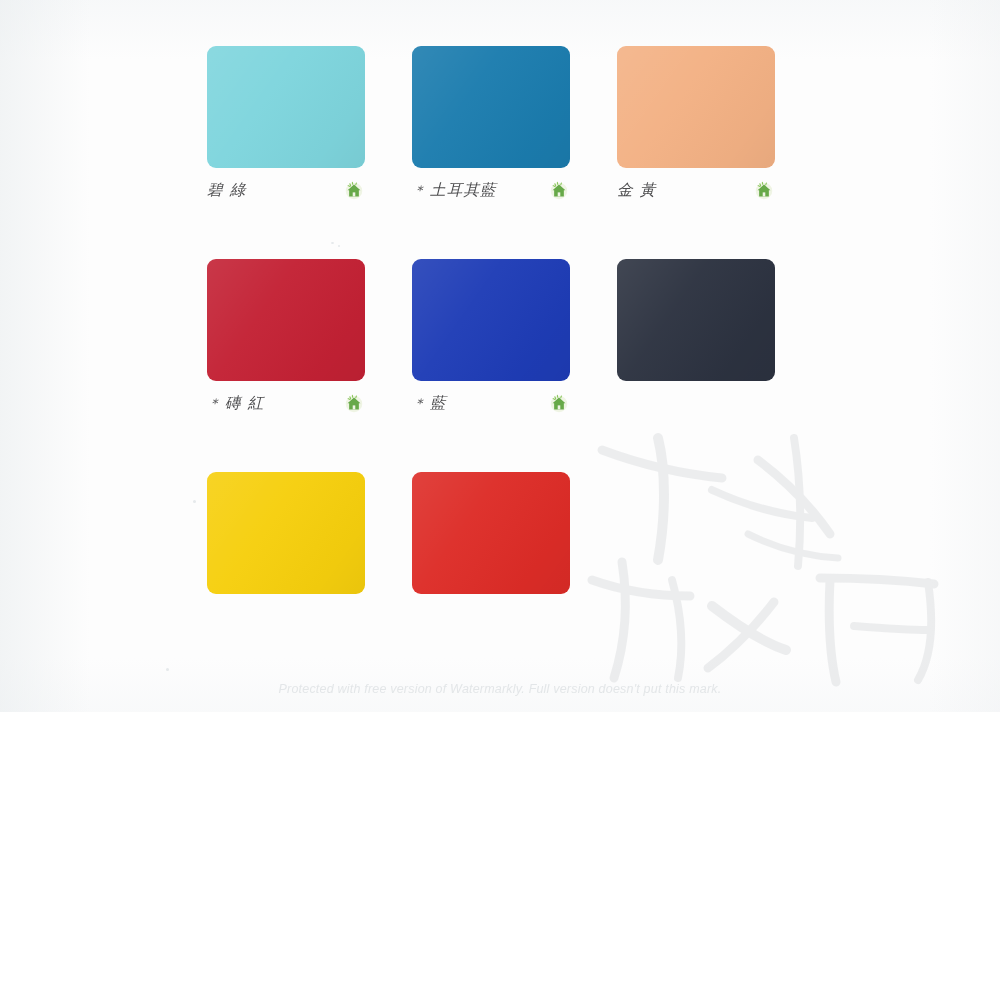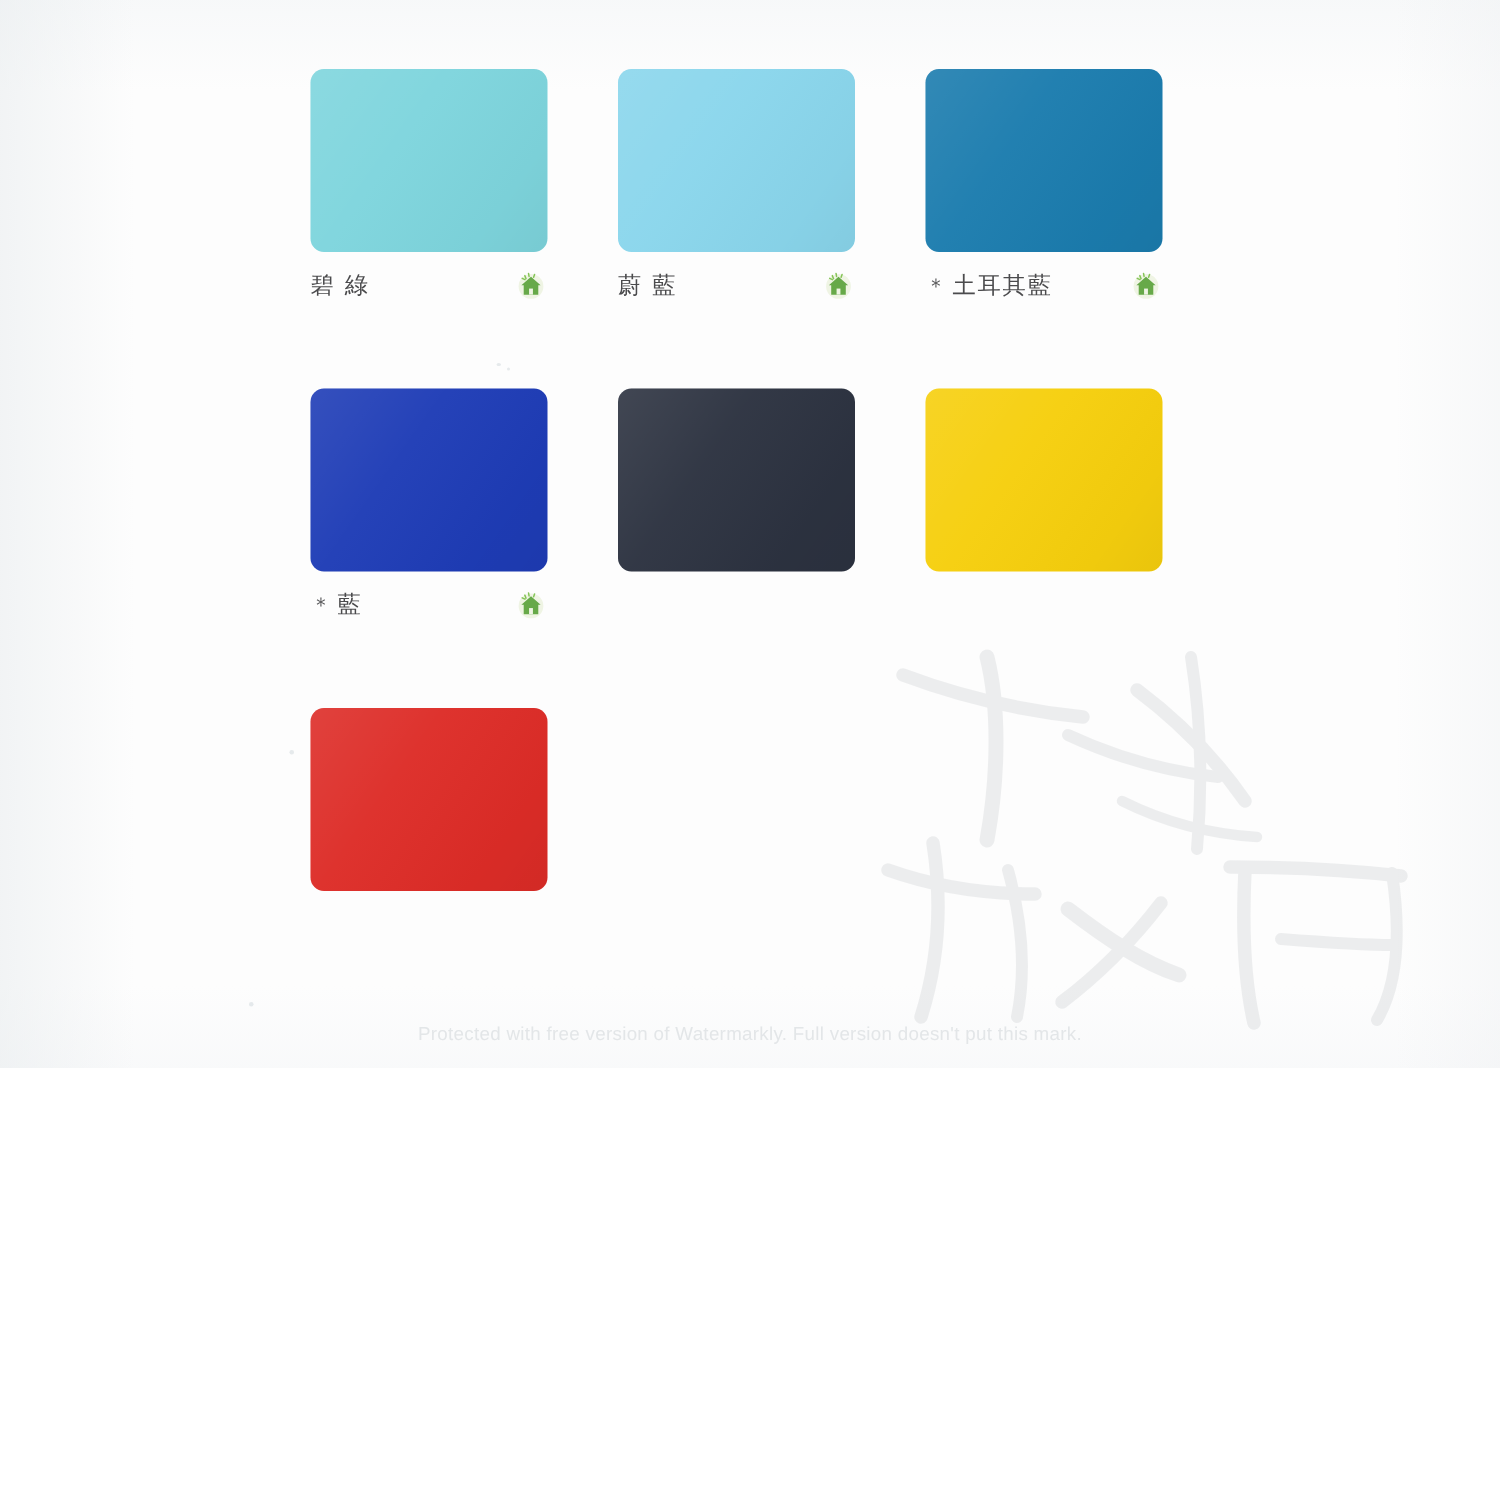--- a/index.html
+++ b/index.html
@@ -14,20 +14,21 @@
     overflow: hidden;
     font-family: "DejaVu Sans", "Liberation Sans", sans-serif;
   }
 
   #page {
     position: relative;
     width: 1000px;
     height: 712px;
     background: #fdfdfd;
     overflow: hidden;
+    font-style: italic;
   }
 
   
   .paper-shade {
     position: absolute;
     inset: 0;
     background:
       linear-gradient(90deg, rgba(232,236,238,0.55) 0px, rgba(255,255,255,0) 90px),
       linear-gradient(270deg, rgba(238,240,242,0.40) 0px, rgba(255,255,255,0) 70px),
       linear-gradient(180deg, rgba(240,243,245,0.45) 0px, rgba(255,255,255,0) 60px),
@@ -184,53 +185,67 @@
               <path d="M12 6 L19 12.2 L17.3 12.2 L17.3 19 L6.7 19 L6.7 12.2 L5 12.2 Z" fill="#5ba23a"></path>
               <rect x="10.6" y="14.6" width="2.8" height="4.4" fill="#eef4e2"></rect>
               <path d="M7.5 5.2 L8.4 7.4 M5.6 7.2 L7.6 8.1 M10.2 3.6 L10.6 5.8 M14.6 4.4 L13.9 6.4" stroke="#7cc04a" stroke-width="1.1" stroke-linecap="round"></path>
             </svg>
         </span>
       </div>
     </div>
 
 
 
-    <div class="cell">
-      <div class="chip" style="background-color: rgb(138, 214, 236);"></div>
-      <div class="caption">
-        <div class="name"><span>蔚 藍</span></div>
-        <span class="eco-icon">
-          <svg viewBox="0 0 24 24" xmlns="http://www.w3.org/2000/svg">
-              <circle cx="12" cy="13" r="9" fill="#eef4e2"></circle>
-              <path d="M12 6 L19 12.2 L17.3 12.2 L17.3 19 L6.7 19 L6.7 12.2 L5 12.2 Z" fill="#5ba23a"></path>
-              <rect x="10.6" y="14.6" width="2.8" height="4.4" fill="#eef4e2"></rect>
-              <path d="M7.5 5.2 L8.4 7.4 M5.6 7.2 L7.6 8.1 M10.2 3.6 L10.6 5.8 M14.6 4.4 L13.9 6.4" stroke="#7cc04a" stroke-width="1.1" stroke-linecap="round"></path>
-            </svg>
-        </span>
-      </div>
-    </div>
 
 
 
     <div class="cell">
       <div class="chip" style="background-color: rgb(27, 124, 174);"></div>
       <div class="caption">
         <div class="name"><span class="star">＊</span><span>土耳其藍</span></div>
         <span class="eco-icon">
           <svg viewBox="0 0 24 24" xmlns="http://www.w3.org/2000/svg">
               <circle cx="12" cy="13" r="9" fill="#eef4e2"></circle>
               <path d="M12 6 L19 12.2 L17.3 12.2 L17.3 19 L6.7 19 L6.7 12.2 L5 12.2 Z" fill="#5ba23a"></path>
               <rect x="10.6" y="14.6" width="2.8" height="4.4" fill="#eef4e2"></rect>
               <path d="M7.5 5.2 L8.4 7.4 M5.6 7.2 L7.6 8.1 M10.2 3.6 L10.6 5.8 M14.6 4.4 L13.9 6.4" stroke="#7cc04a" stroke-width="1.1" stroke-linecap="round"></path>
             </svg>
         </span>
       </div>
     </div>
 
-
+    <div class="cell">
+      <div class="chip" style="background-color: rgb(243, 177, 132);"></div>
+      <div class="caption">
+        <div class="name"><span>金 黃</span></div>
+        <span class="eco-icon">
+          <svg viewBox="0 0 24 24" xmlns="http://www.w3.org/2000/svg">
+              <circle cx="12" cy="13" r="9" fill="#eef4e2"></circle>
+              <path d="M12 6 L19 12.2 L17.3 12.2 L17.3 19 L6.7 19 L6.7 12.2 L5 12.2 Z" fill="#5ba23a"></path>
+              <rect x="10.6" y="14.6" width="2.8" height="4.4" fill="#eef4e2"></rect>
+              <path d="M7.5 5.2 L8.4 7.4 M5.6 7.2 L7.6 8.1 M10.2 3.6 L10.6 5.8 M14.6 4.4 L13.9 6.4" stroke="#7cc04a" stroke-width="1.1" stroke-linecap="round"></path>
+            </svg>
+        </span>
+      </div>
+    </div>
+
+    <div class="cell">
+      <div class="chip" style="background-color: rgb(195, 33, 52);"></div>
+      <div class="caption">
+        <div class="name"><span class="star">＊</span><span>磚 紅</span></div>
+        <span class="eco-icon">
+          <svg viewBox="0 0 24 24" xmlns="http://www.w3.org/2000/svg">
+              <circle cx="12" cy="13" r="9" fill="#eef4e2"></circle>
+              <path d="M12 6 L19 12.2 L17.3 12.2 L17.3 19 L6.7 19 L6.7 12.2 L5 12.2 Z" fill="#5ba23a"></path>
+              <rect x="10.6" y="14.6" width="2.8" height="4.4" fill="#eef4e2"></rect>
+              <path d="M7.5 5.2 L8.4 7.4 M5.6 7.2 L7.6 8.1 M10.2 3.6 L10.6 5.8 M14.6 4.4 L13.9 6.4" stroke="#7cc04a" stroke-width="1.1" stroke-linecap="round"></path>
+            </svg>
+        </span>
+      </div>
+    </div>
 
 
 
     <div class="cell">
       <div class="chip" style="background-color: rgb(30, 60, 182);"></div>
       <div class="caption">
         <div class="name"><span class="star">＊</span><span>藍</span></div>
         <span class="eco-icon">
           <svg viewBox="0 0 24 24" xmlns="http://www.w3.org/2000/svg">
               <circle cx="12" cy="13" r="9" fill="#eef4e2"></circle>

